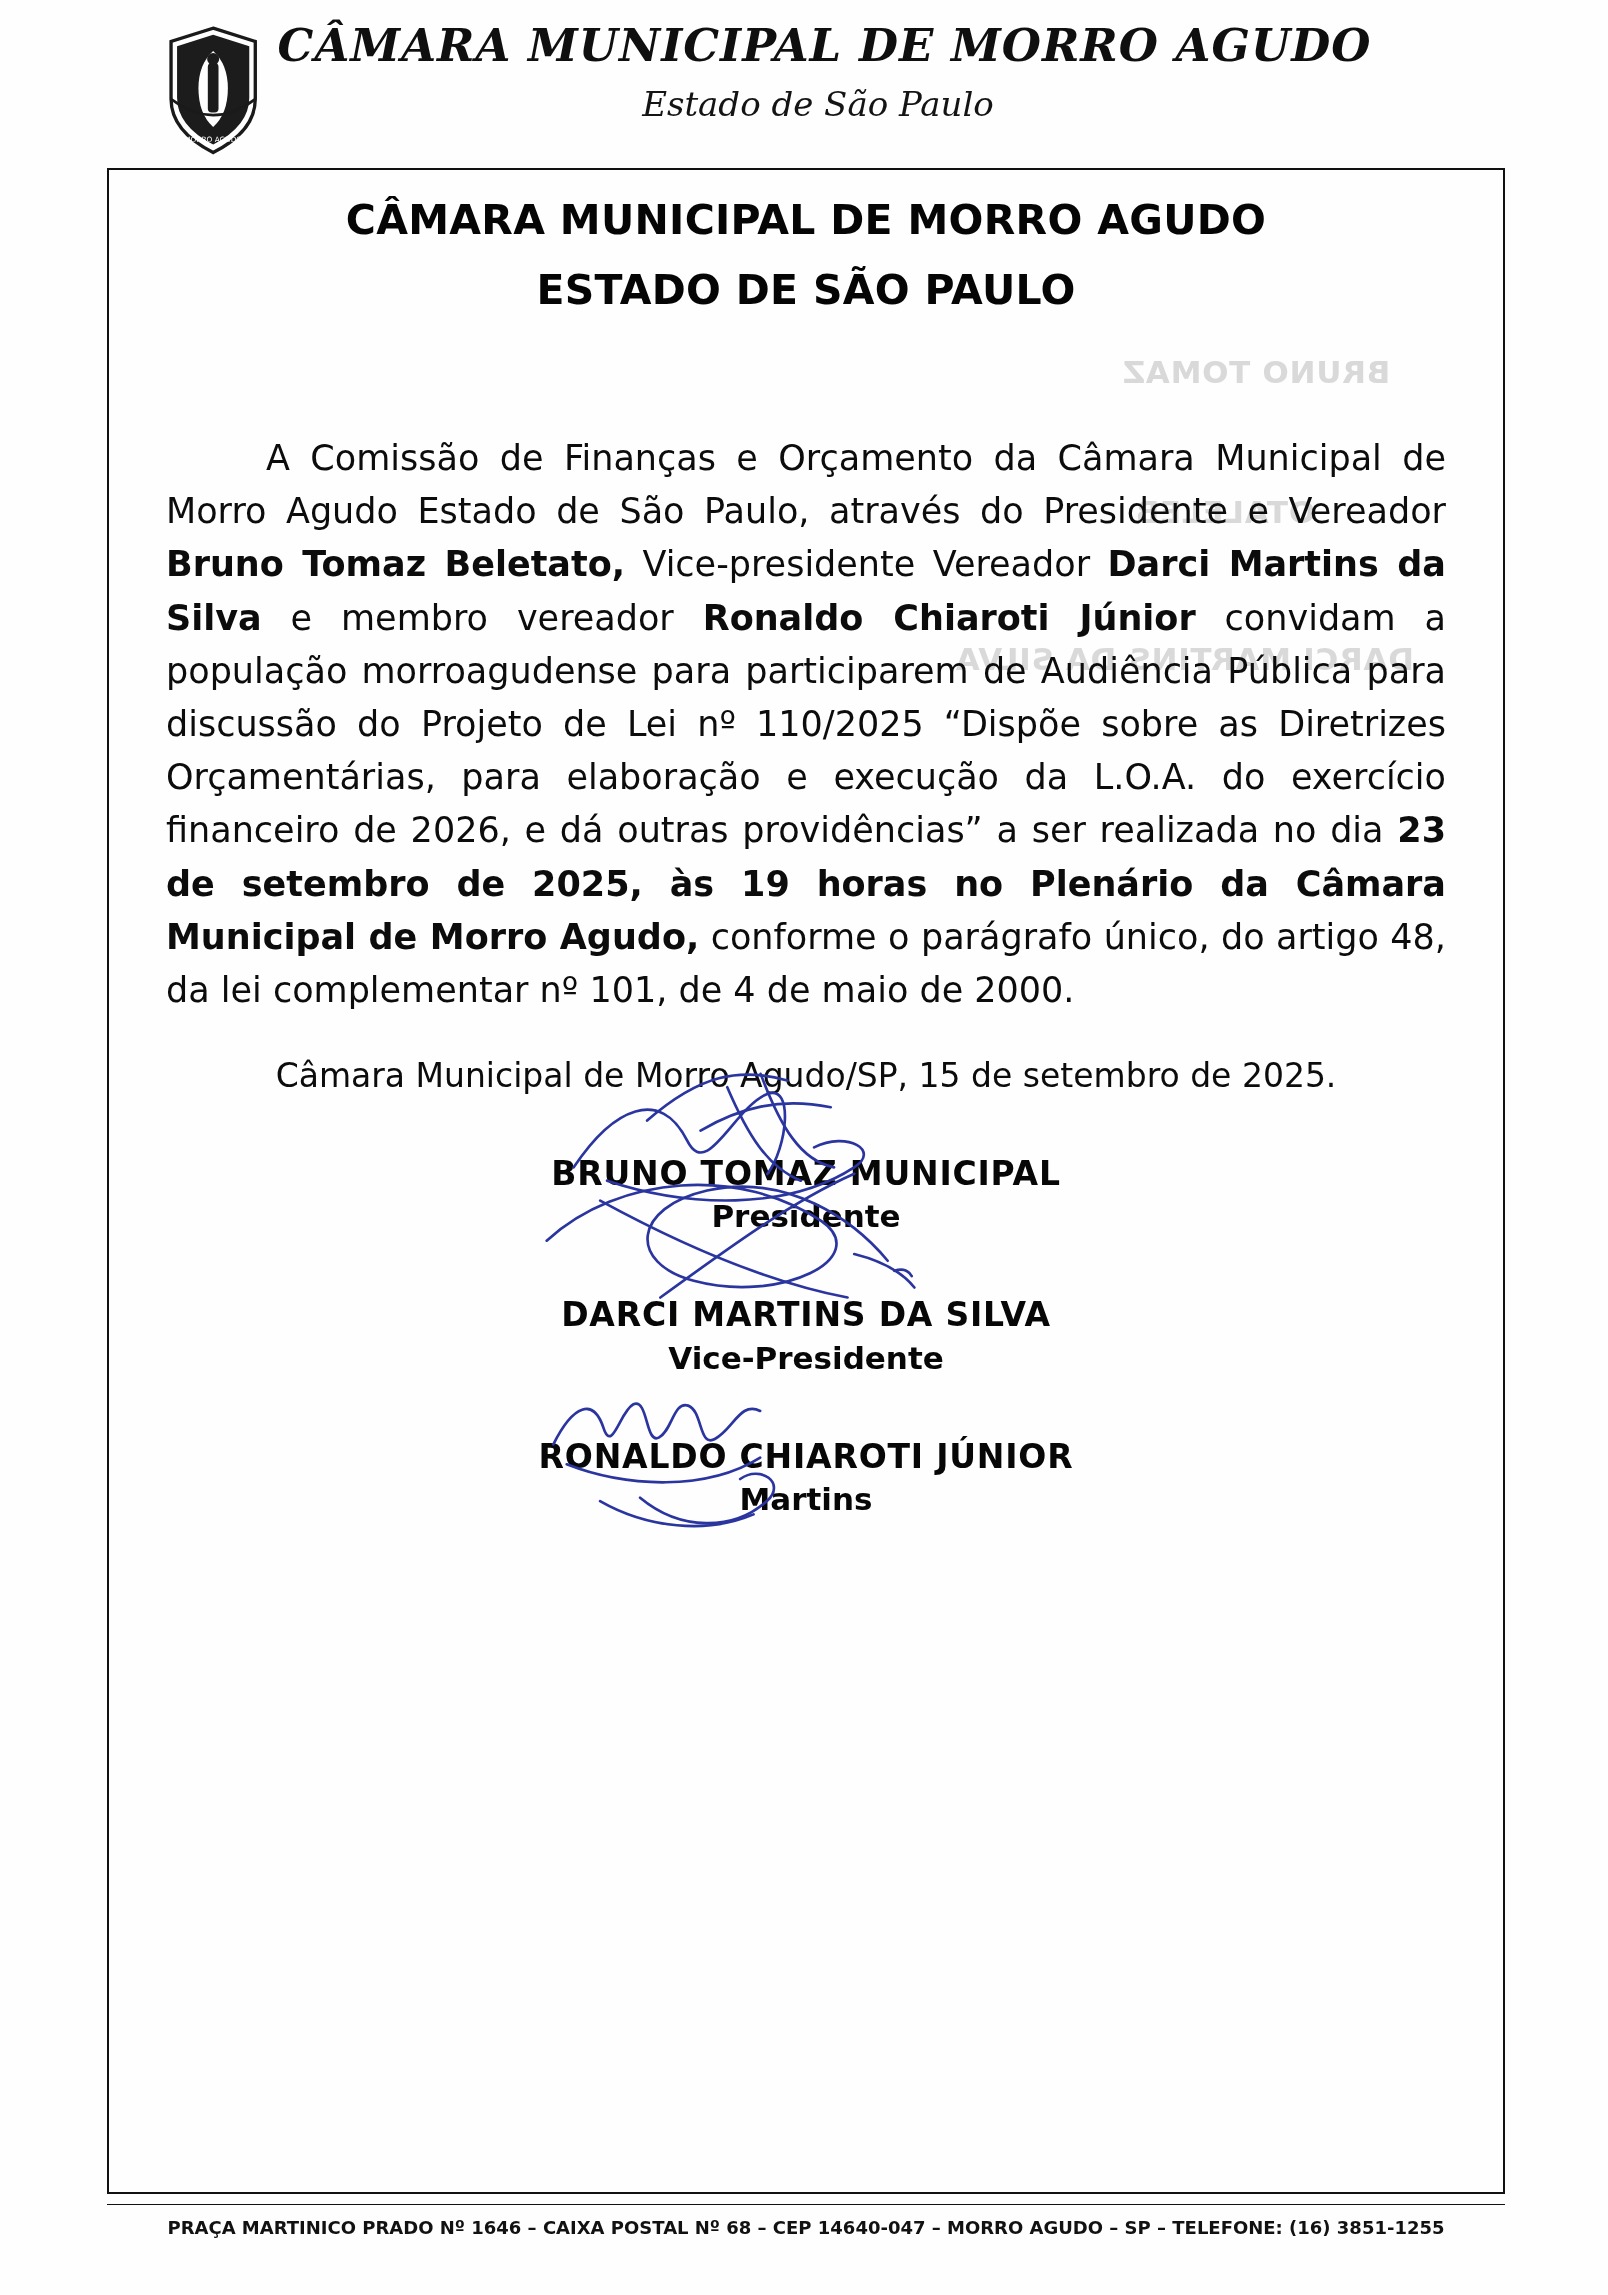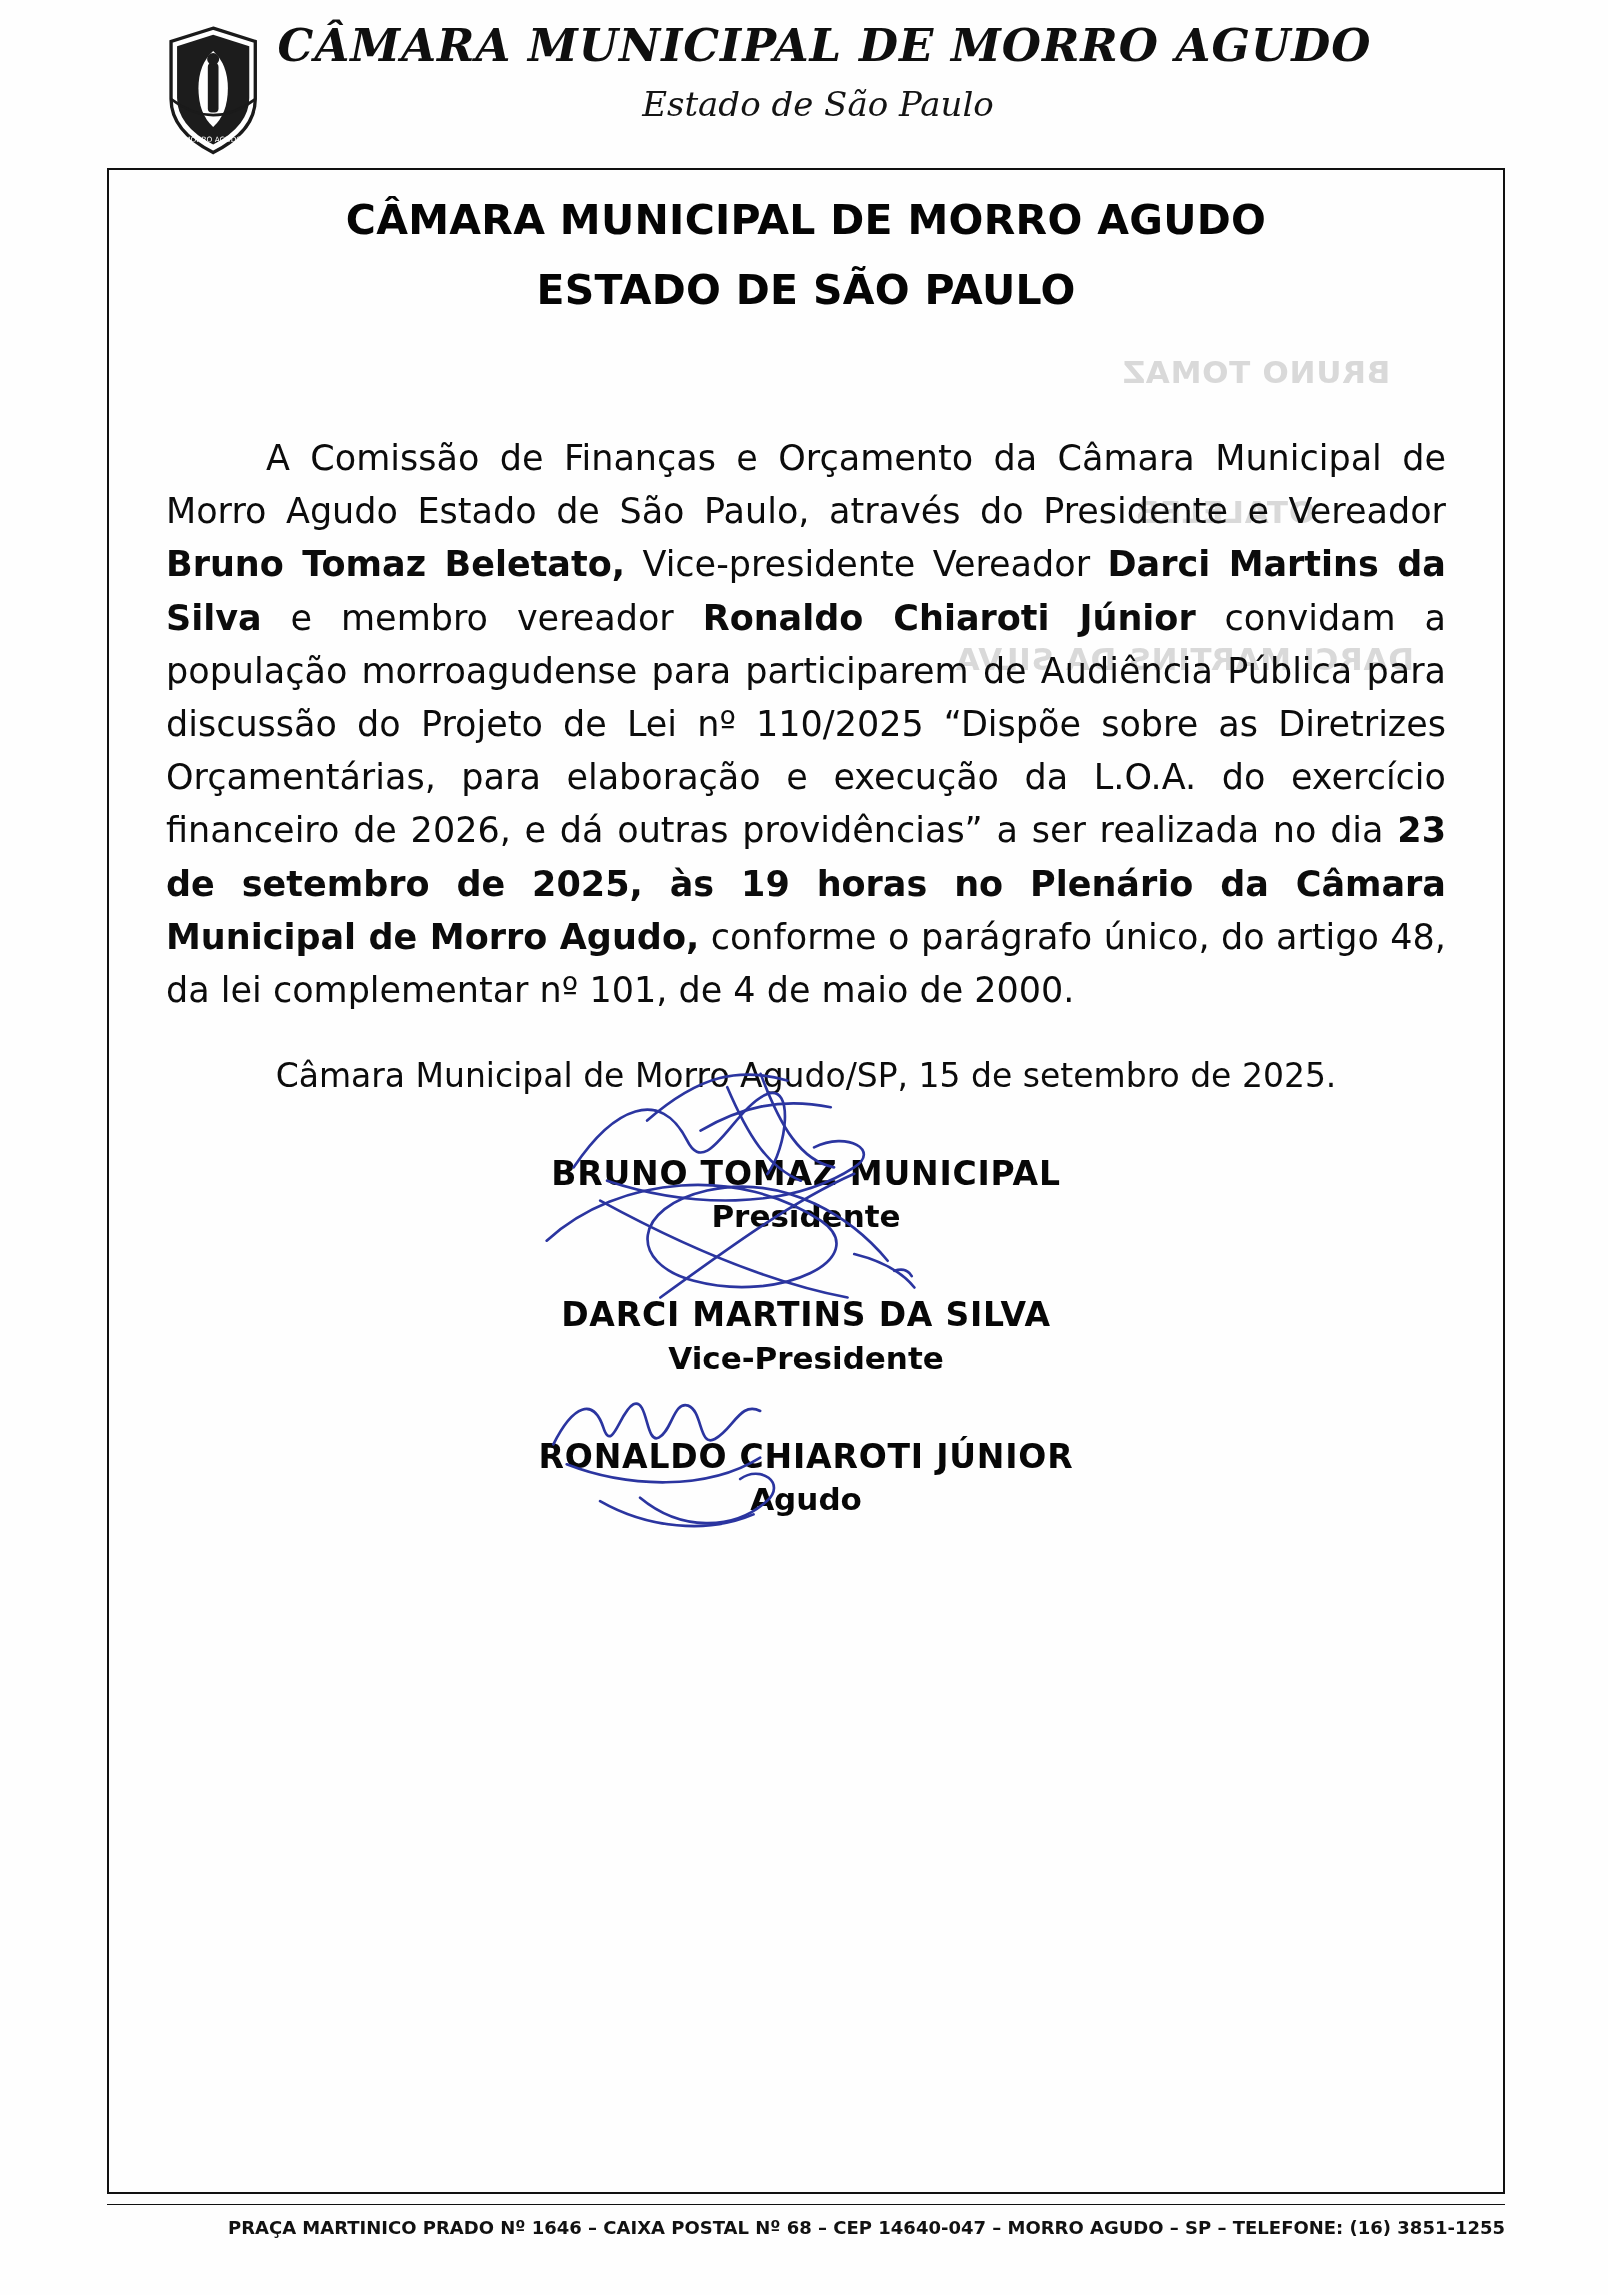--- a/index.html
+++ b/index.html
@@ -140,21 +140,21 @@
 
   .ink-1 { left: 401px; top: -87px; }
   .ink-2 { left: 374px; top: -27px; }
 
   
   .footer {
     position: absolute;
     left: 107px;
     top: 2204px;
     width: 1398px;
-    text-align: right;
+    text-align: center;
     font-family: "DejaVu Sans", sans-serif;
     font-weight: 700;
     font-size: 18px;
     line-height: 1.55;
     color: #111;
   }
   .footer .sep {
     width: 100%;
     border-top: 1.3px solid #111;
     margin-bottom: 9.4px;
@@ -250,21 +250,21 @@
             <svg width="347" height="174" viewBox="0 0 520 260">
               <g fill="none" stroke="#2b35a0" stroke-width="4" stroke-linecap="round">
                 <path d="M20 120 C50 60, 80 50, 95 95 C108 135, 120 70, 140 60 C162 50, 158 120, 178 110 C198 100, 200 55, 222 62 C244 70, 238 125, 262 112 C290 97, 300 55, 330 70"></path>
                 <path d="M40 150 C130 185, 250 190, 330 140"></path>
                 <path d="M150 200 C210 250, 290 250, 340 205 C370 178, 330 150, 300 172"></path>
                 <path d="M90 205 C160 245, 250 255, 320 225"></path>
               </g>
             </svg>
           </div>
           <div class="sig-name">RONALDO CHIAROTI JÚNIOR</div>
-          <div class="sig-role">Agudo</div>
+          <div class="sig-role">Martins</div>
         </div>
 
       </div>
     </div>
   </div>
 
   <div class="footer">
     <div class="sep"></div>
     <div>PRAÇA MARTINICO PRADO Nº 1646 – CAIXA POSTAL Nº 68 – CEP 14640-047 – MORRO AGUDO – SP – TELEFONE: (16) 3851-1255</div>
   </div>

